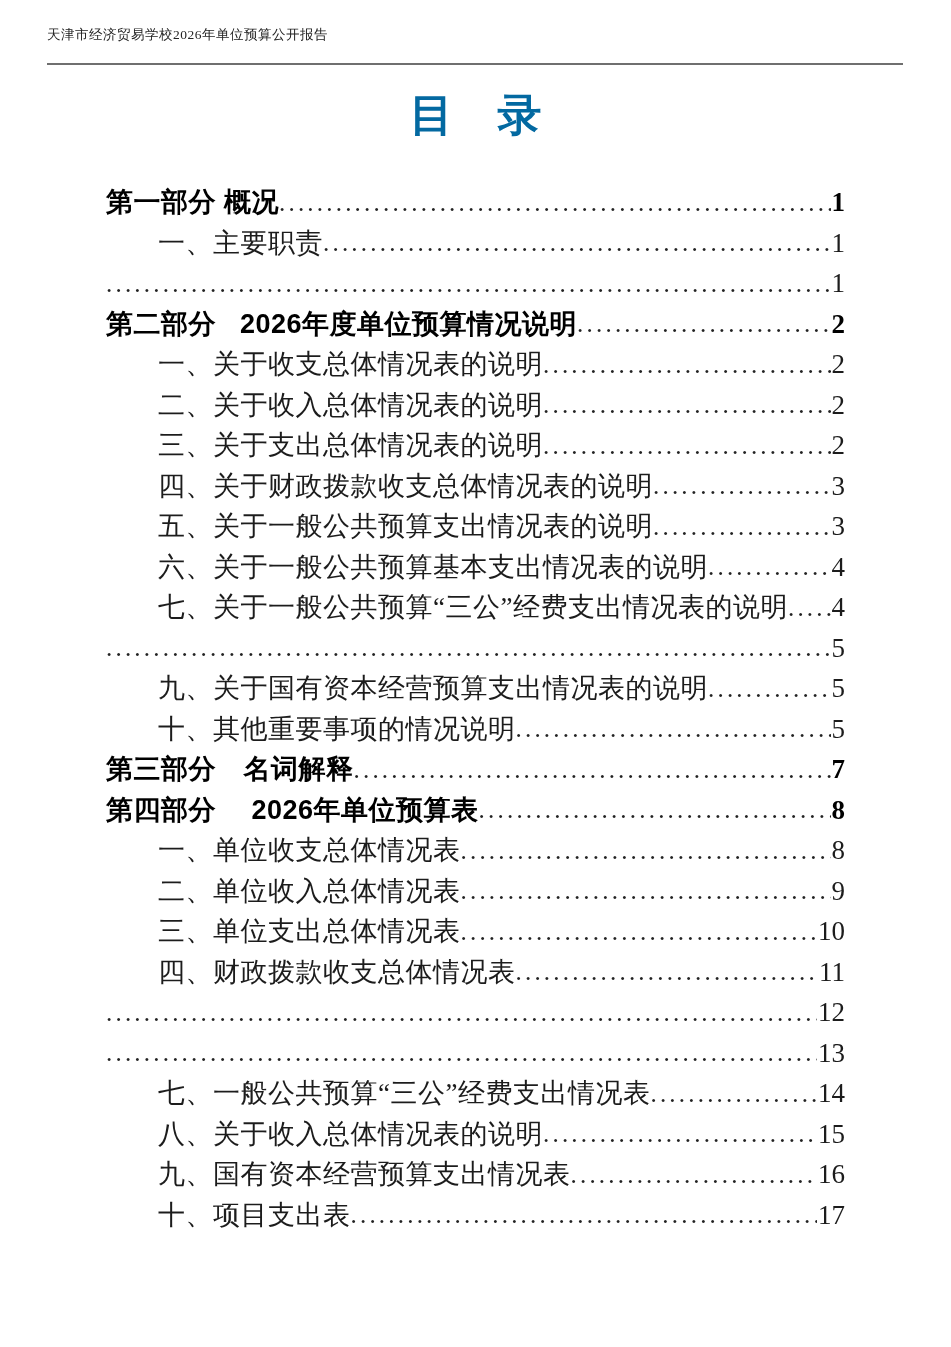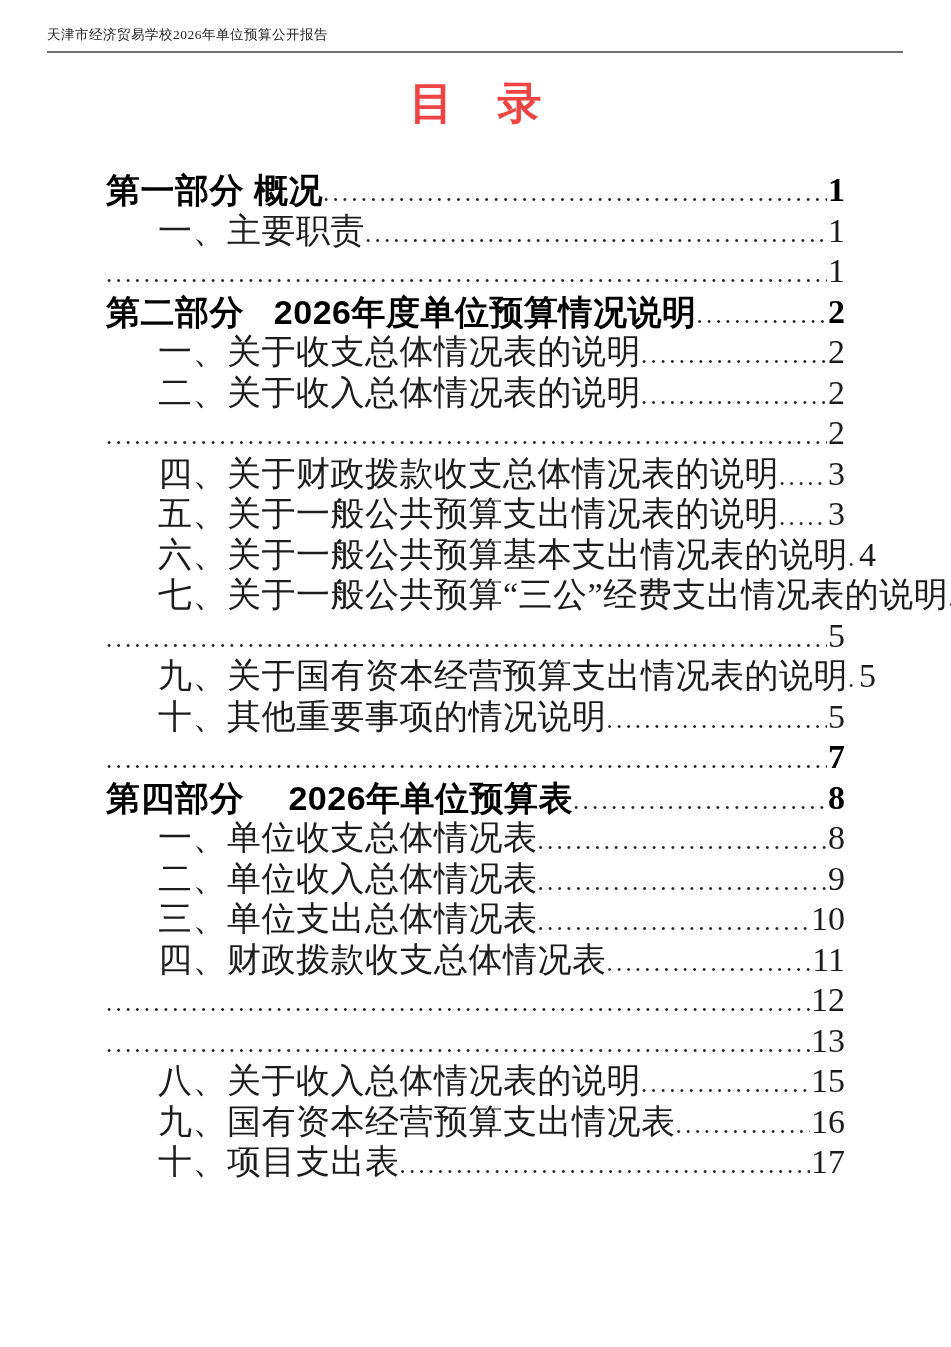--- a/index.html
+++ b/index.html
@@ -14,48 +14,48 @@
     width: 951px;
     height: 1347px;
     background: var(--page-bg);
     color: var(--text-color);
     font-family: "Liberation Serif", "DejaVu Serif", serif;
     overflow: hidden;
   }
   .doc-header {
     margin: 0 48px 0 47px;
     padding-top: 26px;
-    padding-bottom: 7px;
+    padding-bottom: 19px;
     border-bottom: 2.5px solid var(--rule-color);
   }
   .doc-header-text {
     font-size: 13.5px;
     letter-spacing: 0.5px;
     color: #222;
     font-family: "Liberation Serif", "DejaVu Serif", serif;
   }
   .doc-title {
     margin-top: 27px;
     text-align: center;
     font-size: 44px;
     line-height: 1.05;
     font-weight: 700;
     white-space: pre;
-    color: #ef4444;
+    color: #0369a1;
     font-family: "Liberation Sans", "DejaVu Sans", sans-serif;
   }
   .toc {
     margin: 44px 106px 0 106px; 
   }
   .toc-row {
     display: flex;
-    align-items: flex-start;
+    align-items: center;
     height: 40.5px;
     line-height: 40.5px;
-    font-size: 34px;
+    font-size: 27px;
   }
   .toc-label {
     flex: 0 0 auto;
     white-space: pre;
     letter-spacing: 0.5px;
   }
   .toc-row.item .toc-label { padding-left: 52px; } 
   .toc-leader {
     flex: 1 1 auto;
     overflow: hidden;
@@ -117,20 +117,21 @@
     <span class="toc-label">一、关于收支总体情况表的说明</span>
     <span class="toc-leader" aria-hidden="true"></span>
     <span class="toc-page">2</span>
   </div>
       <div class="toc-row item">
     <span class="toc-label">二、关于收入总体情况表的说明</span>
     <span class="toc-leader" aria-hidden="true"></span>
     <span class="toc-page">2</span>
   </div>
       <div class="toc-row item">
+    <span class="toc-label">三、关于支出总体情况表的说明</span>
     <span class="toc-leader" aria-hidden="true"></span>
     <span class="toc-page">2</span>
   </div>
       <div class="toc-row item">
     <span class="toc-label">四、关于财政拨款收支总体情况表的说明</span>
     <span class="toc-leader" aria-hidden="true"></span>
     <span class="toc-page">3</span>
   </div>
       <div class="toc-row item">
     <span class="toc-label">五、关于一般公共预算支出情况表的说明</span>
@@ -155,20 +156,21 @@
     <span class="toc-label">九、关于国有资本经营预算支出情况表的说明</span>
     <span class="toc-leader" aria-hidden="true"></span>
     <span class="toc-page">5</span>
   </div>
       <div class="toc-row item">
     <span class="toc-label">十、其他重要事项的情况说明</span>
     <span class="toc-leader" aria-hidden="true"></span>
     <span class="toc-page">5</span>
   </div>
       <div class="toc-row section">
+    <span class="toc-label">第三部分　名词解释</span>
     <span class="toc-leader" aria-hidden="true"></span>
     <span class="toc-page">7</span>
   </div>
       <div class="toc-row section">
     <span class="toc-label">第四部分　 2026年单位预算表</span>
     <span class="toc-leader" aria-hidden="true"></span>
     <span class="toc-page">8</span>
   </div>
       <div class="toc-row item">
     <span class="toc-label">一、单位收支总体情况表</span>
@@ -190,20 +192,25 @@
     <span class="toc-leader" aria-hidden="true"></span>
     <span class="toc-page">11</span>
   </div>
       <div class="toc-row item">
     <span class="toc-leader" aria-hidden="true"></span>
     <span class="toc-page">12</span>
   </div>
       <div class="toc-row item">
     <span class="toc-leader" aria-hidden="true"></span>
     <span class="toc-page">13</span>
+  </div>
+      <div class="toc-row item">
+    <span class="toc-label">七、一般公共预算“三公”经费支出情况表</span>
+    <span class="toc-leader" aria-hidden="true"></span>
+    <span class="toc-page">14</span>
   </div>
       <div class="toc-row item">
     <span class="toc-label">八、关于收入总体情况表的说明</span>
     <span class="toc-leader" aria-hidden="true"></span>
     <span class="toc-page">15</span>
   </div>
       <div class="toc-row item">
     <span class="toc-label">九、国有资本经营预算支出情况表</span>
     <span class="toc-leader" aria-hidden="true"></span>
     <span class="toc-page">16</span>

